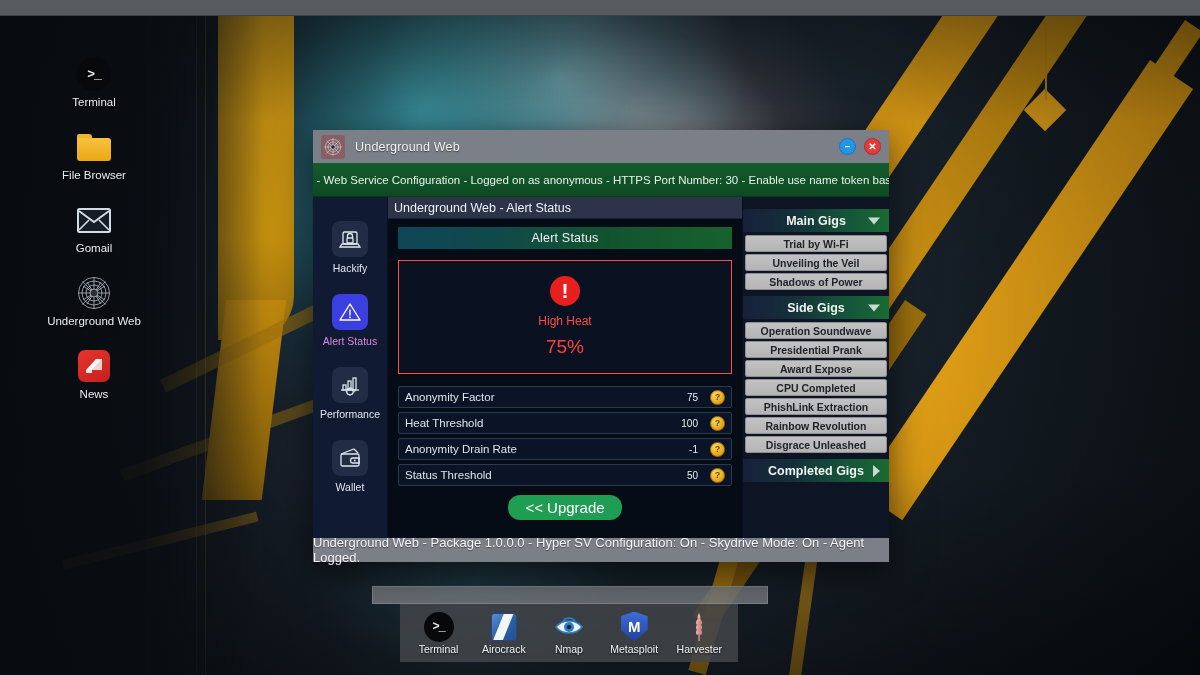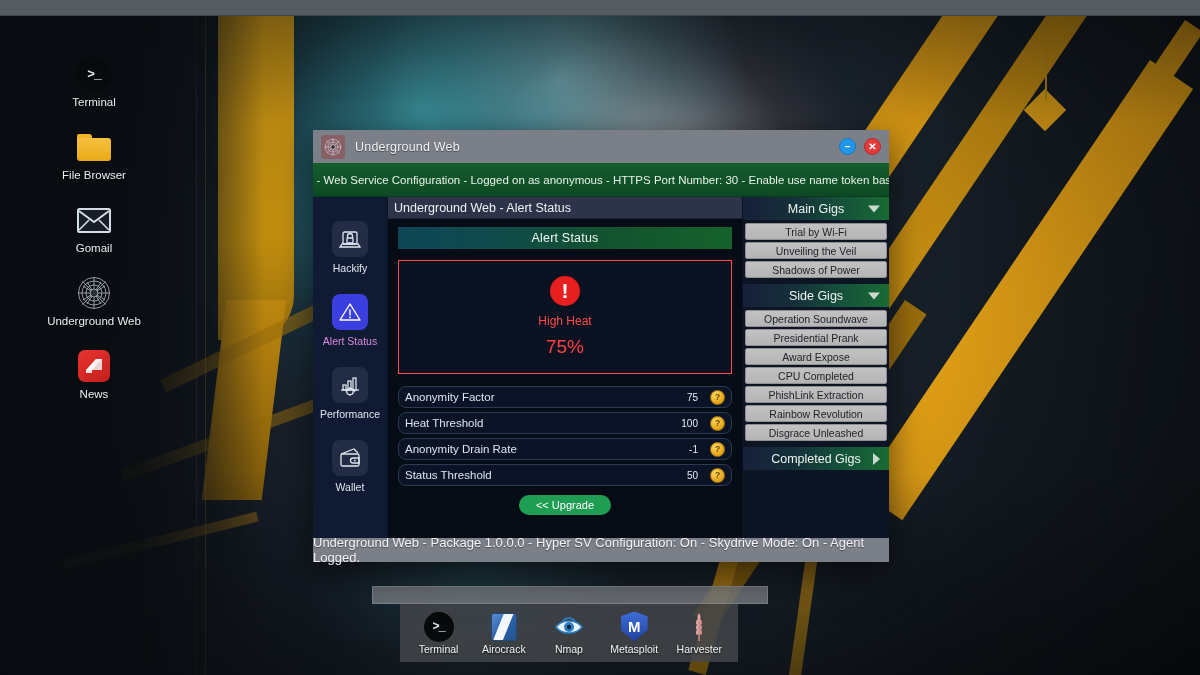--- a/index.html
+++ b/index.html
@@ -253,21 +253,21 @@
     background: #e81f1f;
     display: flex; align-items: center; justify-content: center;
     color: #fff; font-size: 21px; font-weight: bold; line-height: 1;
     padding-bottom: 2px;
   }
   .alert-label { color: #ff4a4a; font-size: 12px; }
   .alert-pct { color: #ff4040; font-size: 19px; }
 
   .stat-row {
     height: 22px; margin-bottom: 4px;
-    border: 1px solid #2b3a52; border-radius: 8px;
+    border: 1px solid #2b3a52; border-radius: 2px;
     background: #0b1426;
     display: flex; align-items: center; padding: 0 6px;
   }
   .stat-row .sname { color: #dce4ee; font-size: 11.5px; flex: 1; }
   .stat-row .sval {
     color: #e6ecf3; font-size: 10px; margin-right: 12px;
     min-width: 26px; text-align: right;
   }
   .coin {
     width: 15px; height: 15px; border-radius: 50%;
@@ -275,28 +275,29 @@
     border: 1px solid #a8760a;
     display: flex; align-items: center; justify-content: center;
     color: #6a4a04; font-size: 9px; font-weight: bold; cursor: pointer;
     line-height: 1;
   }
 
   .upgrade-wrap { display: flex; justify-content: center; margin-top: 9px; }
   #upgrade-btn {
     background: #1f9d52; color: #ffffff;
     border: none; border-radius: 12px;
-    padding: 4px 17px; font-size: 11px; cursor: pointer;
+    padding: 4px 17px; font-size: 15px; cursor: pointer;
     font-family: "Liberation Sans", sans-serif;
   }
 
   
   #gigs {
-    width: 147px; background: #0d1424; padding-top: 0;
+    width: 147px; background: #0d1424; padding-top: 12px;
     border-left: 1px solid #0a1020;
+    font-weight: bold;
   }
   .gig-head {
     height: 23px; margin-bottom: 3px;
     background: linear-gradient(90deg,#17203a 0%, #15303a 35%, #15563a 72%, #196a33 100%);
     color: #eef4f0; font-size: 12.5px;
     display: flex; align-items: center; justify-content: center;
     position: relative; cursor: pointer;
   }
   .gig-head .arrow {
     position: absolute; right: 9px; top: 50%; transform: translateY(-50%);

